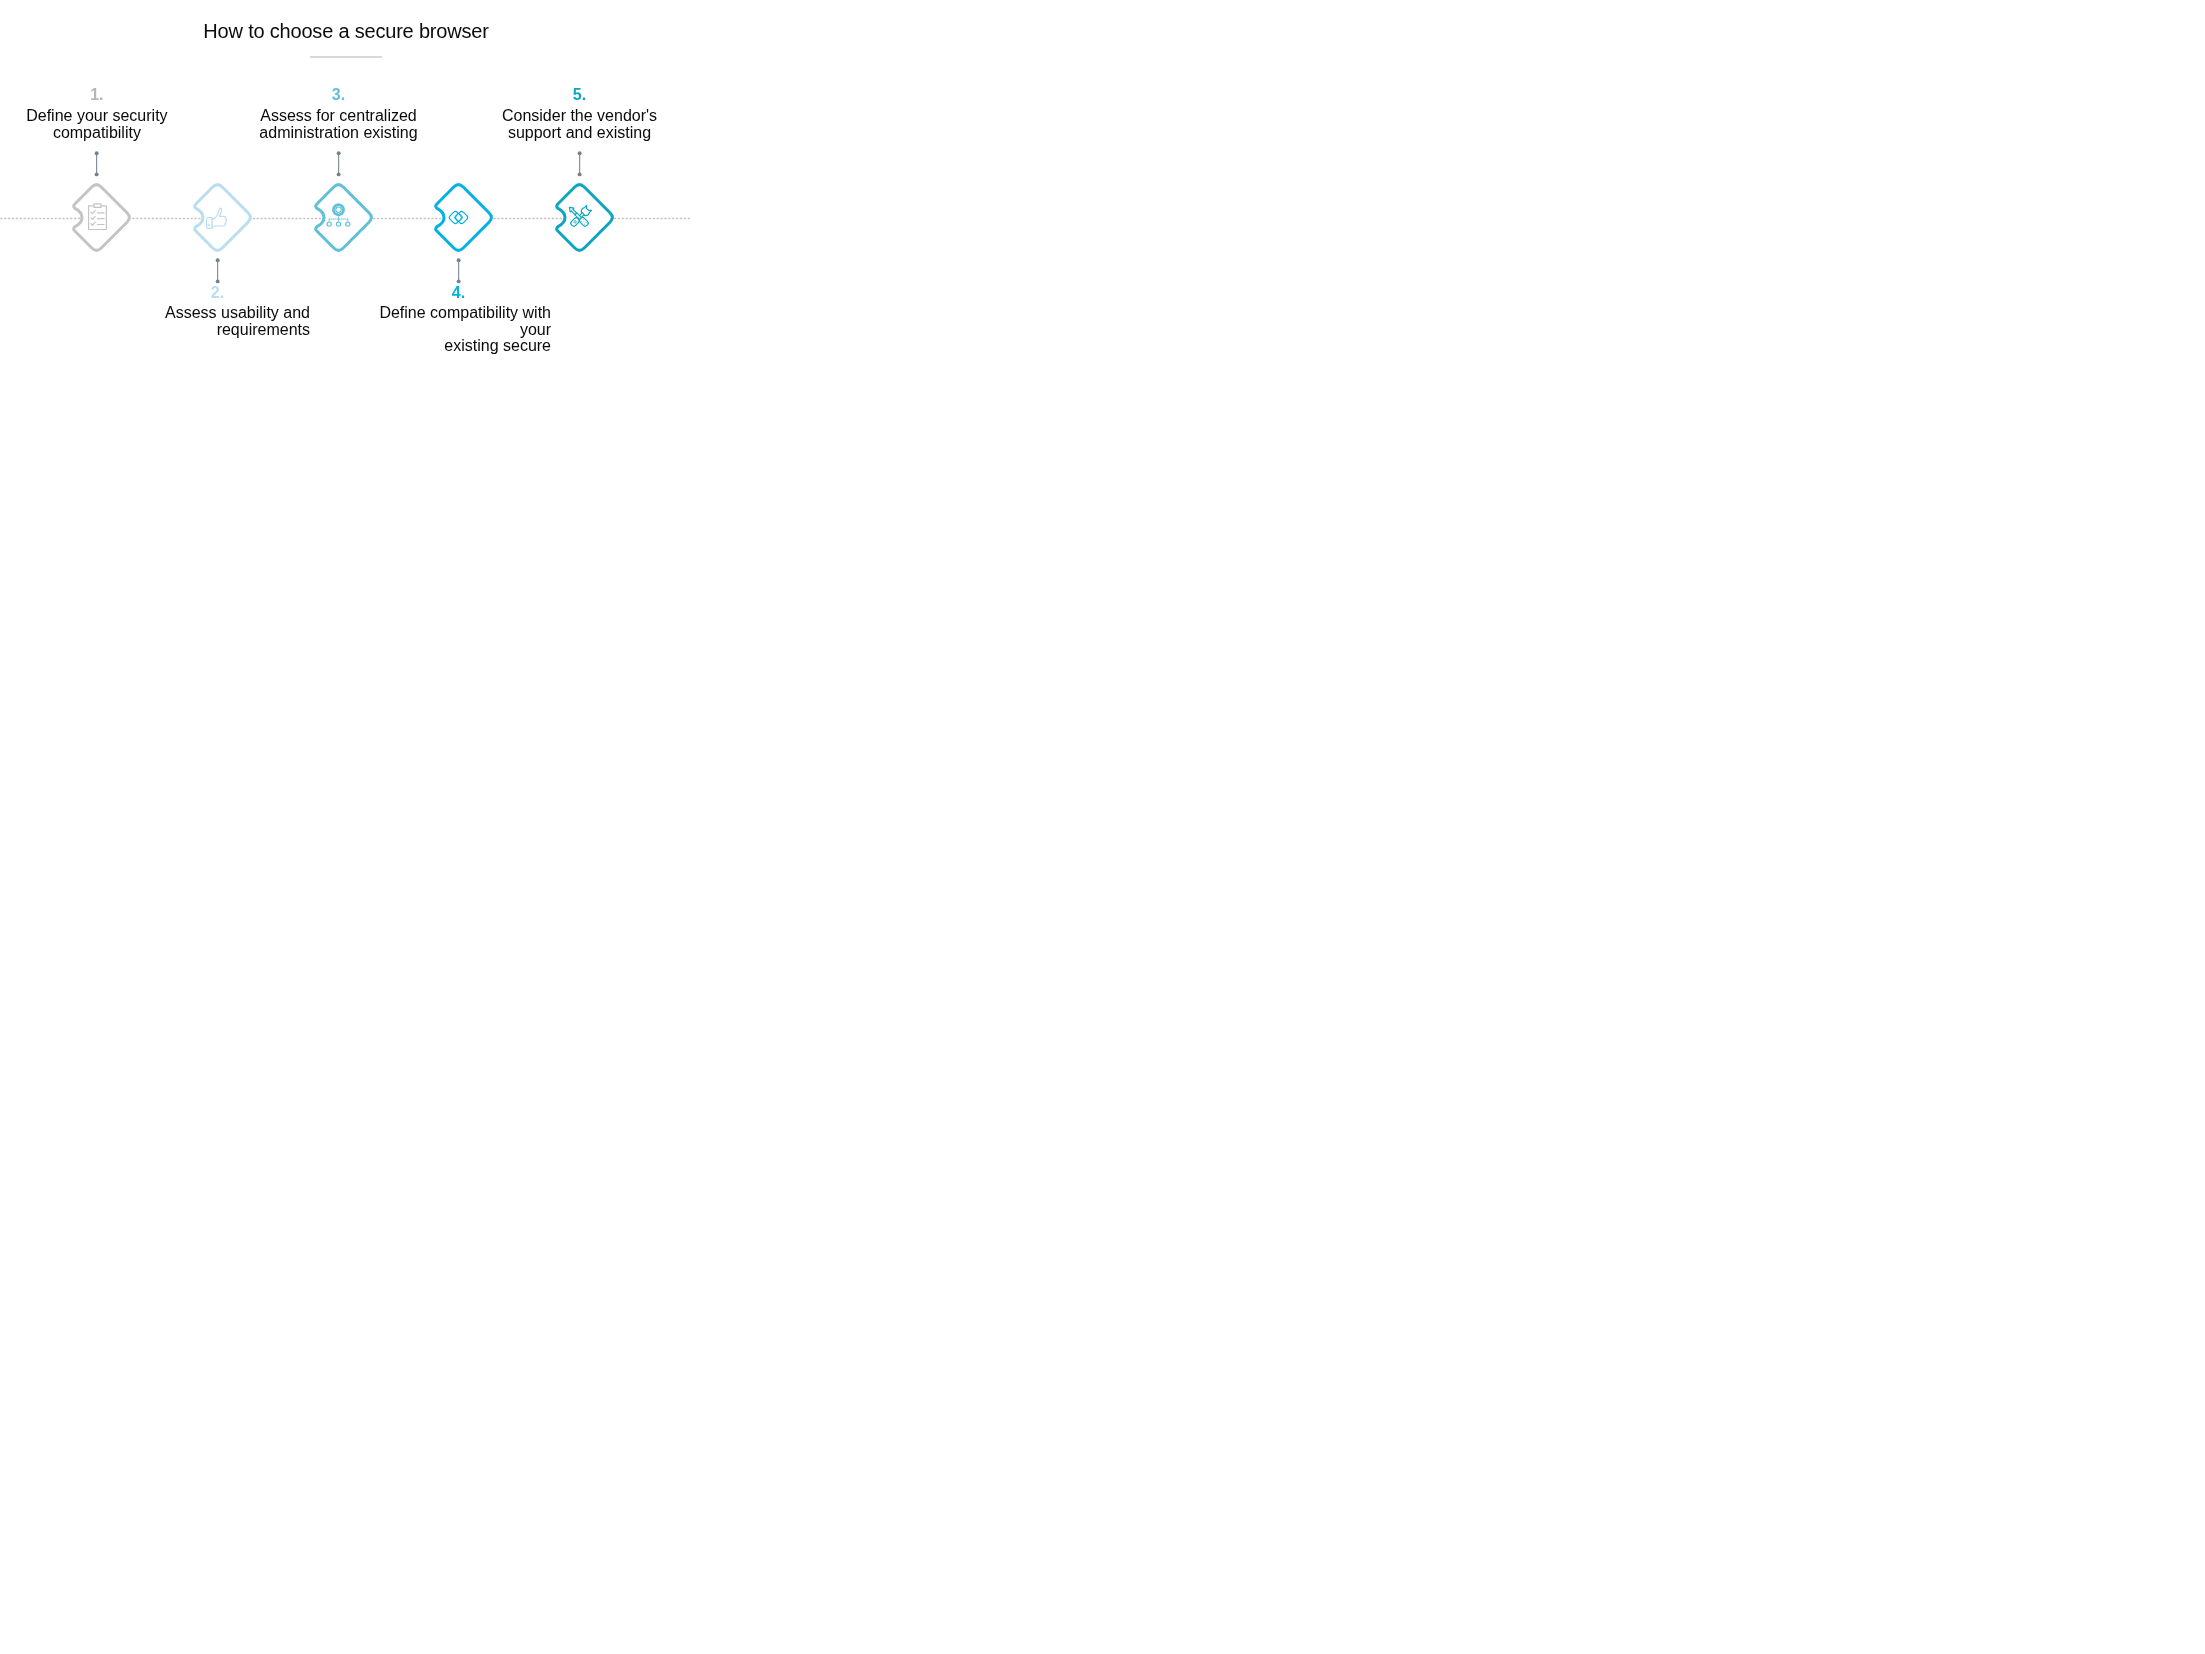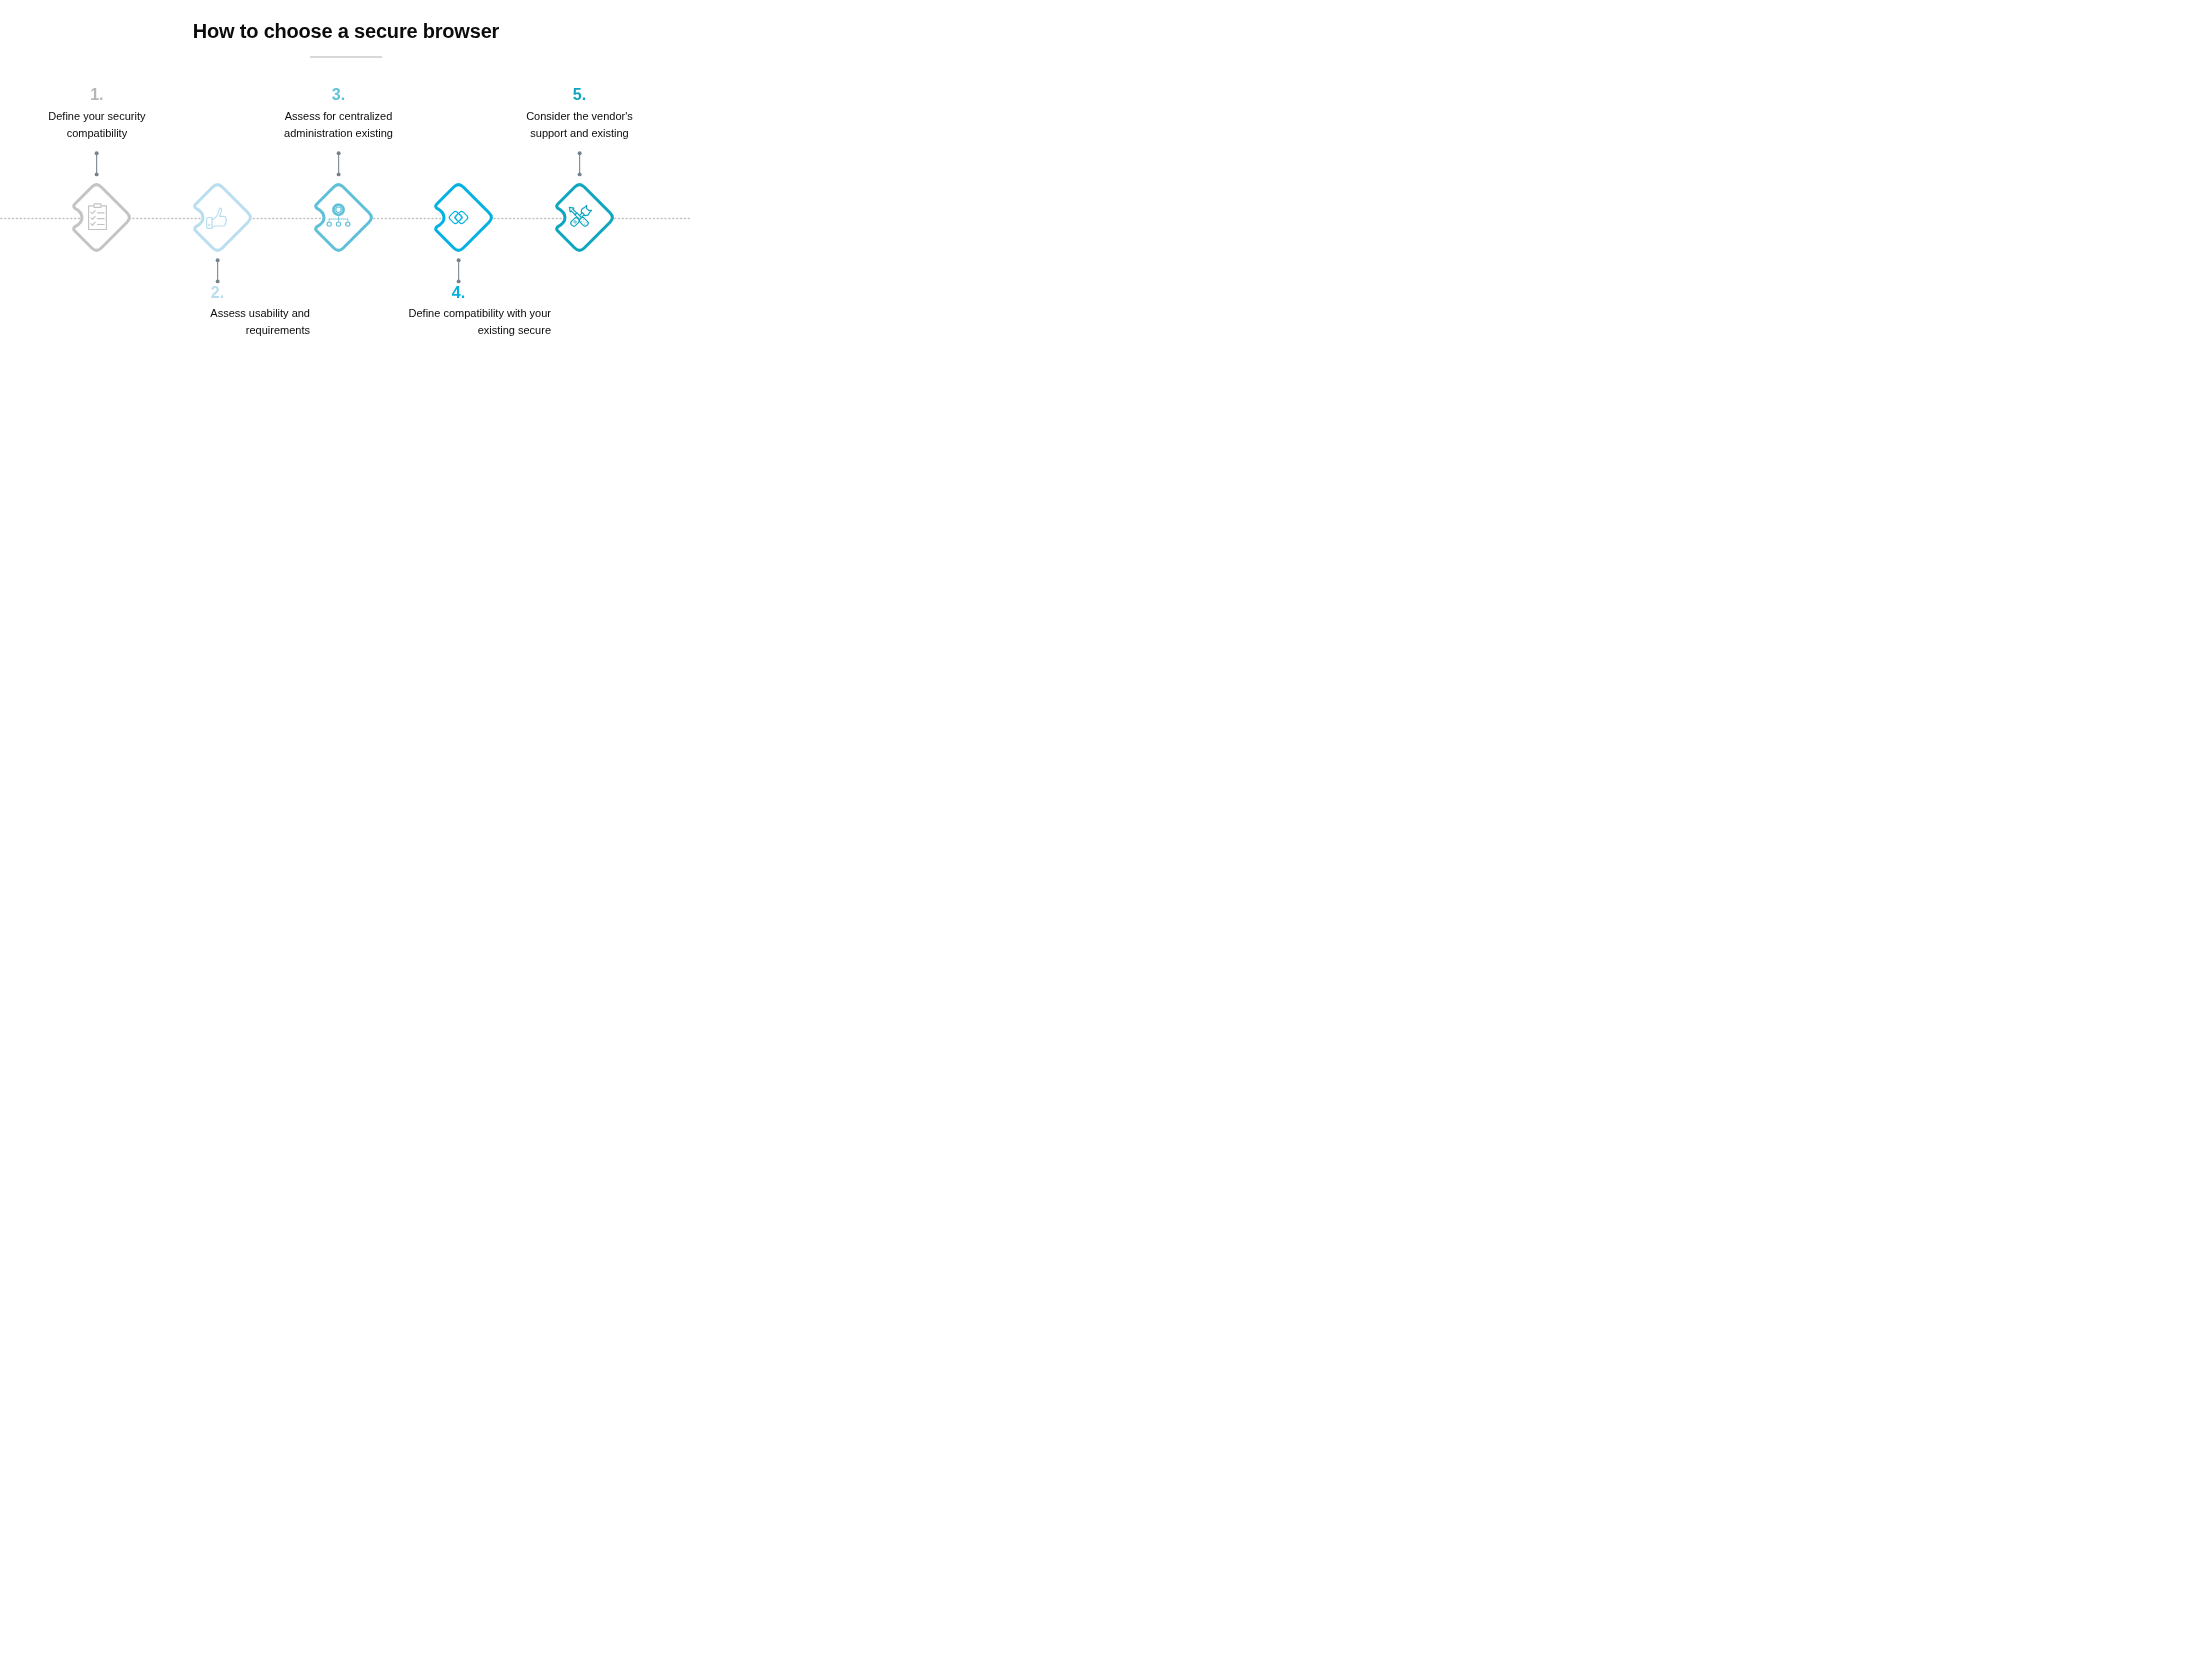--- a/index.html
+++ b/index.html
@@ -6,21 +6,21 @@
   #canvas{
     position:relative;
     width:692px;height:389px;
     background:#fff;
     font-family:"Liberation Sans", sans-serif;
     overflow:hidden;
   }
   .page-title{
     position:absolute;top:18.5px;left:0;width:100%;
     text-align:center;
-    font-size:20px;line-height:24px;font-weight:bold;
+    font-size:20px;line-height:24px;font-weight:normal;
     color:#0b0b0b;letter-spacing:-0.2px;
   }
   .title-divider{
     position:absolute;top:56px;left:310px;
     width:72px;height:2.2px;background:#d8d8d8;
   }
   .timeline{
     position:absolute;top:217px;left:0;width:692px;height:3.1px;
   }
   .timeline line{stroke:#c2c2c2;stroke-width:3.2;stroke-linecap:round;stroke-dasharray:2.3 6.5;}
@@ -31,21 +31,21 @@
   .s2{left:125px; --c:#b9def0; --n:#b9def0;}
   .s3{left:246px; --c:#5fc0d8; --n:#5fc0d8;}
   .s4{left:366px; --c:#03b2e2; --n:#03b2e2;}
   .s5{left:487px;--c:#0ea6bf; --n:#0ea6bf;}
   .num{
     position:absolute;left:0;width:100%;text-align:center;
     font-size:16px;font-weight:bold;color:var(--n);
   }
   .label{
     position:absolute;left:0;width:100%;text-align:center;
-    font-size:11px;line-height:16.5px;color:#0a0a0a;
+    font-size:16px;line-height:16.5px;color:#0a0a0a;
   }
   .above .num{top:86px;}
   .above .label{top:108px;}
   .above .connector{top:151px;}
   .below .connector{top:258px;}
   .below .num{top:284px;}
   .below .label{top:305px;text-align:right;}
   .connector{position:absolute;left:50%;margin-left:-2.6px;}
   .connector line{stroke:#75838d;stroke-width:2.4;}
   .connector circle{fill:#75838d;}

